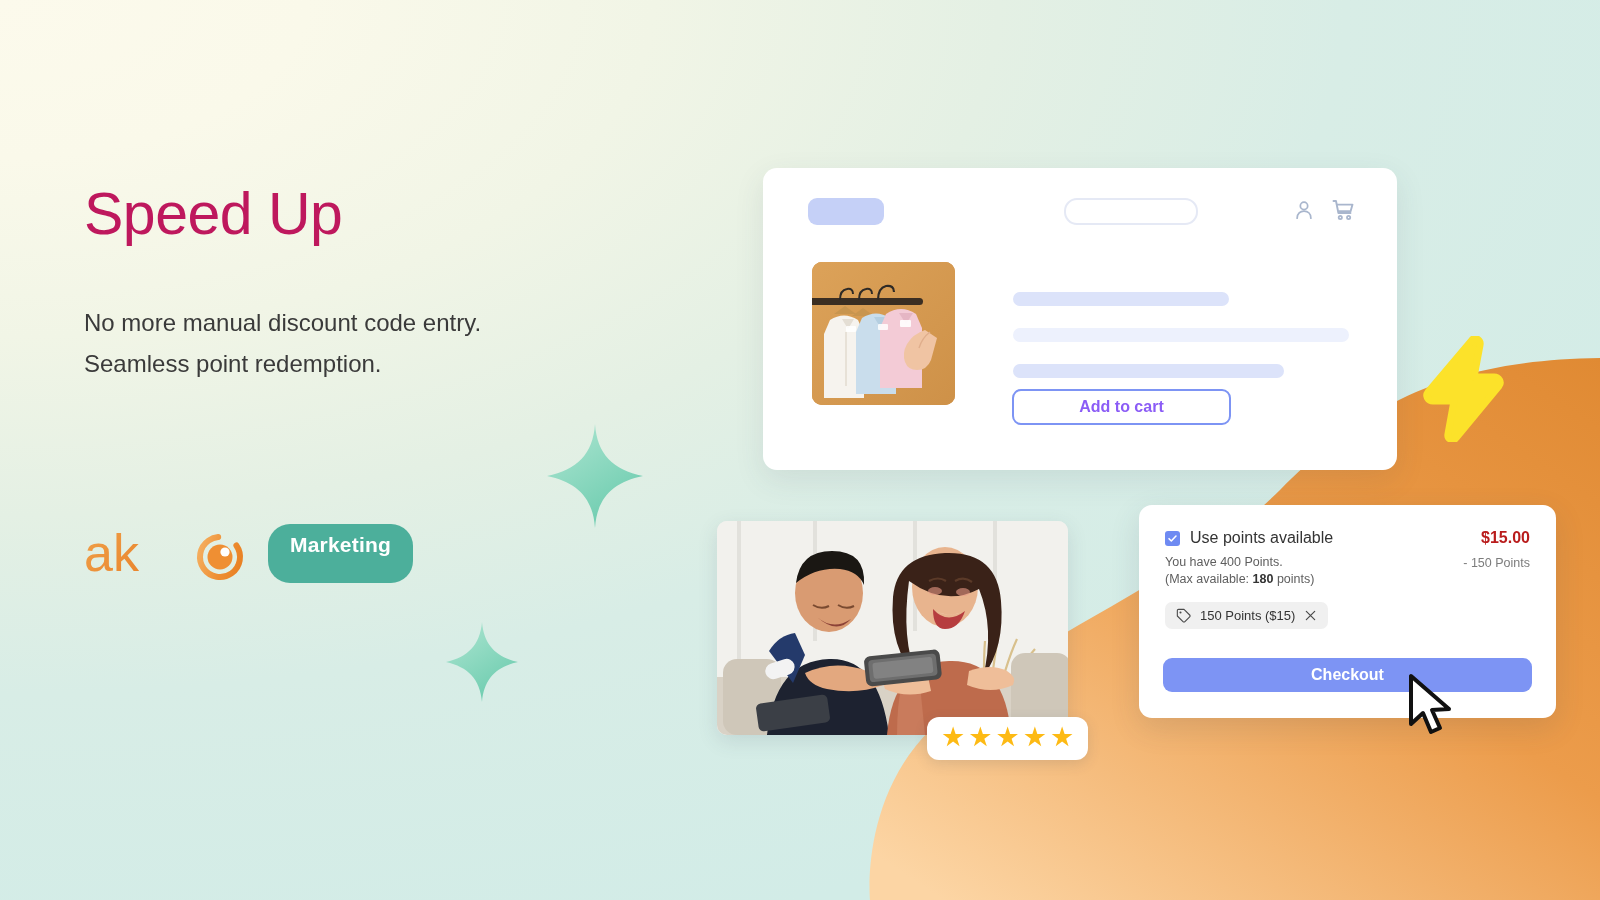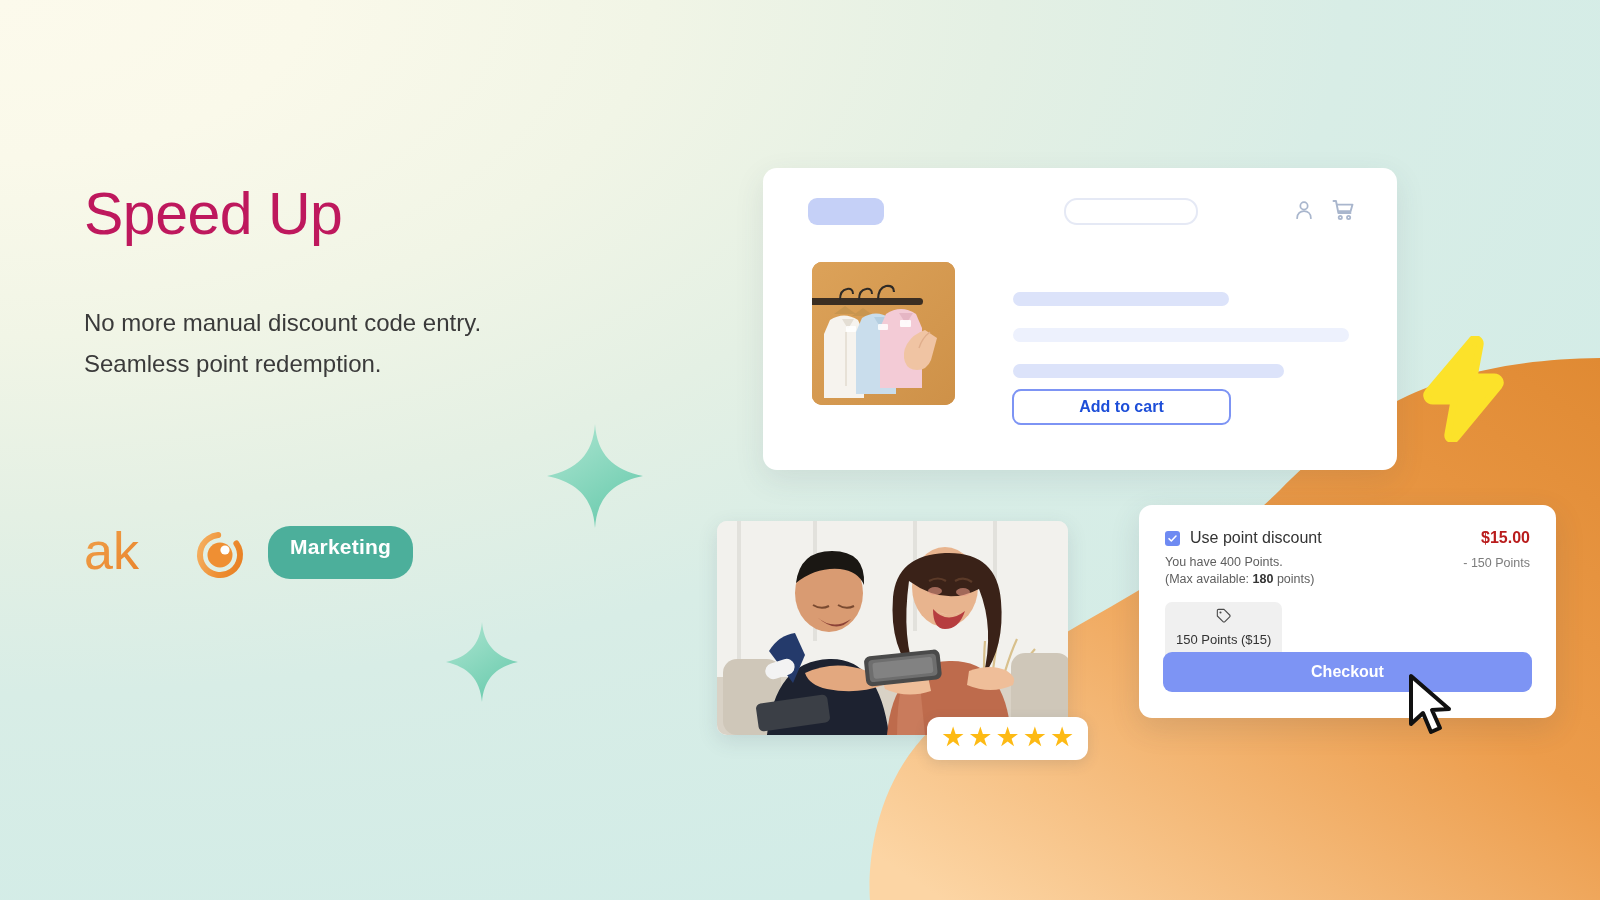--- a/index.html
+++ b/index.html
@@ -21,21 +21,21 @@
     font-size:59px; line-height:76px; font-weight:normal;
     color:#be185d; letter-spacing:-0.5px;
   }
   .subcopy { margin-top:50px; font-size:24px; line-height:41px; color:#3A3A3A; }
 
   
   .logo-row { position:absolute; left:84px; top:524px; display:flex; align-items:center; gap:20px; }
   .logo-mark { display:flex; align-items:center; }
   .badge-pill {
     background:#4CAF9B; color:#fff; border-radius:22px;
-    padding:9px 22px 20px; font-size:21px; font-weight:bold; letter-spacing:.2px;
+    padding:9px 22px 26px; font-size:21px; font-weight:bold; letter-spacing:.2px;
   }
 
   
   .product-card {
     position:absolute; left:763px; top:168px; width:634px; height:302px;
     background:#fff; border-radius:14px;
     box-shadow:0 10px 30px rgba(60,70,90,.10);
   }
   .pc-topbar { position:absolute; left:45px; top:30px; right:42px; height:30px; }
   .pc-logo-ph { position:absolute; left:0; top:0; width:76px; height:27px; background:#C5D0F7; border-radius:9px; }
@@ -48,21 +48,21 @@
   .prod-img {
     position:absolute; left:49px; top:94px; width:143px; height:143px;
     border-radius:10px; overflow:hidden; background:#D79B52;
   }
   .pc-lines { position:absolute; left:250px; top:0; }
   .line { position:absolute; background:#DCE3FA; border-radius:7px; height:14px; }
   .line.l2 { background:#EDF1FD; }
   .addcart {
     position:absolute; left:249px; top:221px; width:219px; height:36px;
     border:2px solid #7D94F4; border-radius:9px; background:#fff;
-    color:#1d4ed8; font-size:16px; font-weight:bold;
+    color:#8b5cf6; font-size:16px; font-weight:bold;
     display:flex; align-items:center; justify-content:center;
     font-family:"Liberation Sans", sans-serif;
   }
 
   
   .people-card {
     position:absolute; left:717px; top:521px; width:351px; height:214px;
     border-radius:10px; overflow:hidden;
     box-shadow:0 6px 20px rgba(60,70,90,.13);
   }
@@ -89,26 +89,26 @@
   }
   .cbox svg { display:block; }
   .cc-title { font-size:16px; color:#333; }
   .cc-sub { margin-top:7px; font-size:12.5px; line-height:17px; color:#5E5E5E; }
   .cc-sub b { color:#333; }
   .cc-price { font-size:16px; font-weight:bold; color:#b91c1c; text-align:right; }
   .cc-points { margin-top:9px; font-size:12.5px; color:#7C7C7C; text-align:right; }
   .tag-chip {
     margin-top:14px; display:inline-flex; align-items:center; gap:9px;
     background:#F0F0F0; border-radius:7px; padding:6px 11px;
-    font-size:13px; color:#333;flex-direction:column;
+    font-size:13px; color:#333;
   }
   .tag-chip svg { display:block; }
   .chip-x { cursor:pointer; }
   .checkout-btn {
-    position:absolute; left:24px; right:24px; bottom:26px; height:40px;
+    position:absolute; left:24px; right:24px; bottom:26px; height:34px;
     background:#7D94F4; border-radius:9px; color:#fff;
     font-size:16px; font-weight:bold;
     display:flex; align-items:center; justify-content:center;
   }
   .cursor { position:absolute; left:1405px; top:672px; }
 </style>
 </head>
 <body>
 
 <div class="bg-layer">
@@ -325,21 +325,21 @@
 
 <div class="checkout-card">
   <div class="cc-row">
     <div class="cc-left">
       <div class="cc-check-line">
         <span class="cbox">
           <svg width="11" height="11" viewBox="0 0 12 12">
             <path d="M2.2 6.2 L4.7 8.7 L9.8 3.3" fill="none" stroke="#fff" stroke-width="1.7" stroke-linecap="round" stroke-linejoin="round"></path>
           </svg>
         </span>
-        <span class="cc-title">Use point discount</span>
+        <span class="cc-title">Use points available</span>
       </div>
       <div class="cc-sub">
         <div>You have 400 Points.</div>
         <div><span>(Max available: </span><b>180</b><span> points)</span></div>
       </div>
     </div>
     <div>
       <div class="cc-price">$15.00</div>
       <div class="cc-points">- 150 Points</div>
     </div>

